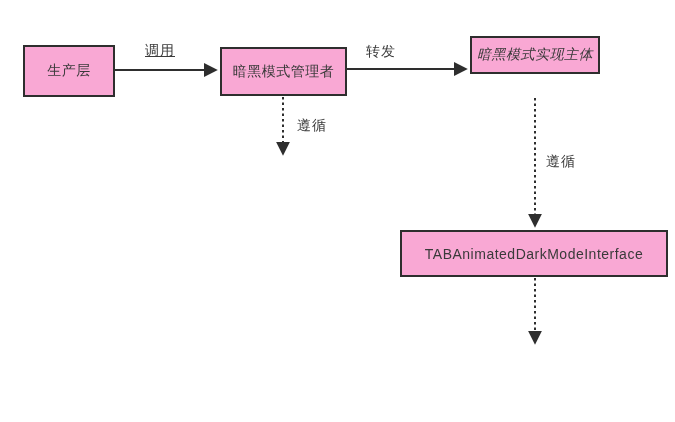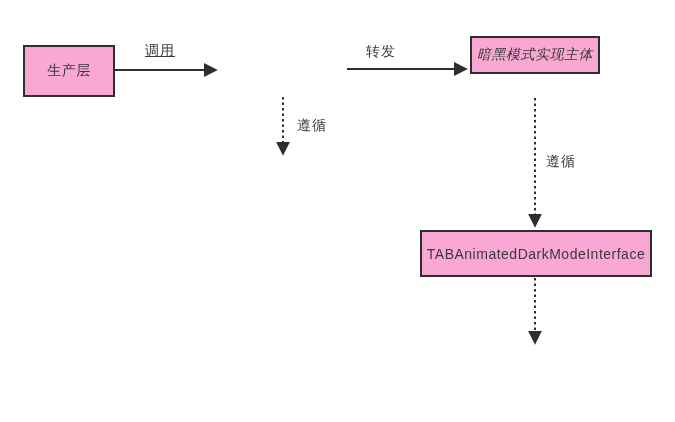--- a/index.html
+++ b/index.html
@@ -72,25 +72,26 @@
 
     <line class="dashed-line" x1="283" y1="97" x2="283" y2="153" marker-end="url(#arrowhead)"></line>
 
     <line class="dashed-line" x1="535" y1="98" x2="535" y2="225" marker-end="url(#arrowhead)"></line>
 
     <line class="dashed-line" x1="535" y1="278" x2="535" y2="342" marker-end="url(#arrowhead)"></line>
   </svg>
 
   <div class="node" style="left:23px; top:45px; width:92px; height:52px;">生产层</div>
 
+  <div class="node" style="left:220px; top:47px; width:127px; height:49px;">暗黑模式管理者</div>
 
   <div class="node" style="left:470px; top:36px; width:130px; height:38px;font-style:italic;">暗黑模式实现主体</div>
 
 
-  <div class="node" style="left:420px; top:230px; width:232px; height:47px;">TABAnimatedDarkModeInterface</div>
+  <div class="node" style="left:400px; top:230px; width:268px; height:47px;">TABAnimatedDarkModeInterface</div>
 
 
   <div class="edge-label" style="left:145px; top:42px;text-decoration:underline;">调用</div>
 
   <div class="edge-label" style="left:366px; top:43px;">转发</div>
 
   <div class="edge-label" style="left:297px; top:117px;">遵循</div>
 
   <div class="edge-label" style="left:546px; top:153px;">遵循</div>
 

